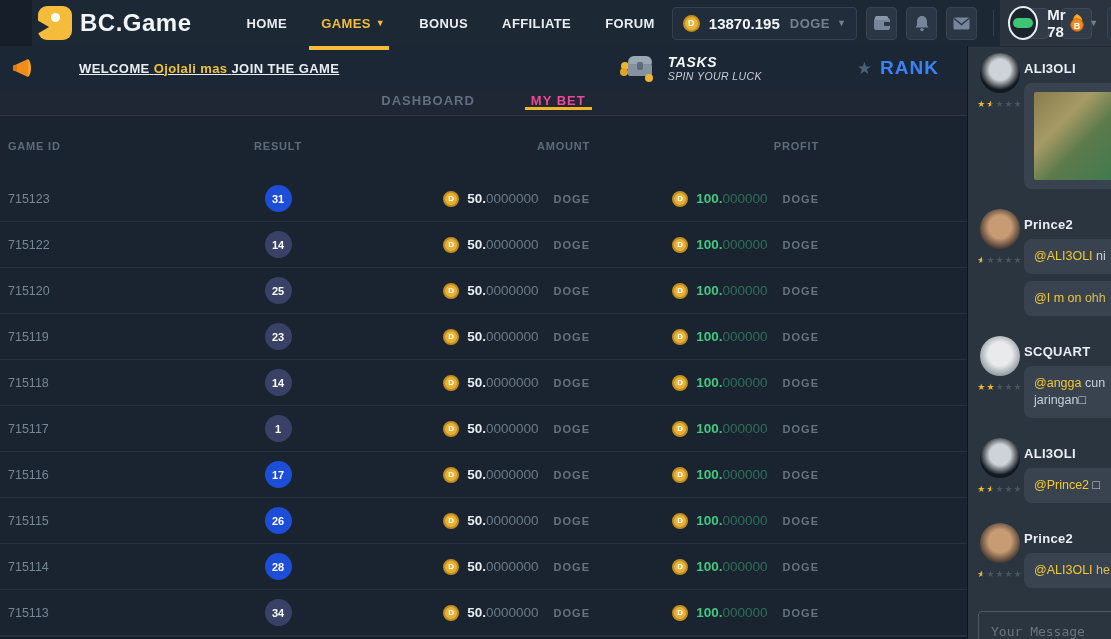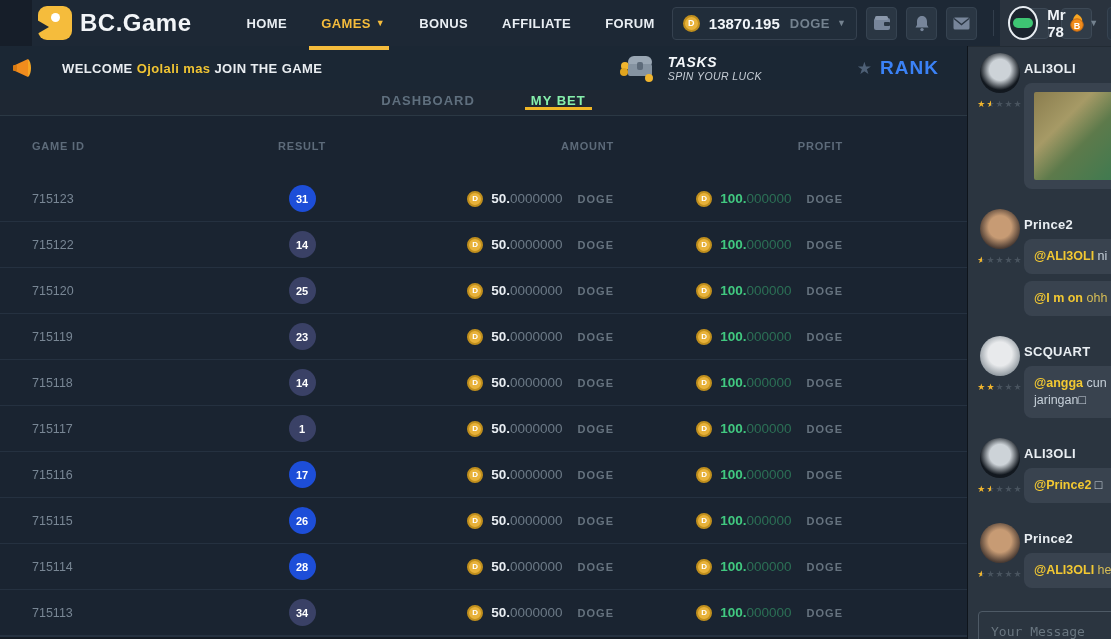--- a/index.html
+++ b/index.html
@@ -43,39 +43,39 @@
   .topbar-side { width:143px; background:#2a333e; display:flex; align-items:center; padding-left:18px; }
   .side-btn { width:31px; height:31px; background:#313c48; border:1px solid #3d4956; border-radius:4px;
     display:flex; align-items:center; justify-content:center; margin-right:12px; cursor:pointer; }
 
   
   .content { display:flex; flex:1; min-height:0; }
   .main { width:968px; display:flex; flex-direction:column; border-right:1px solid #0e141b; }
 
   .banner { height:44px; flex:0 0 44px; background:#1b2734; display:flex; align-items:center; position:relative; z-index:2; }
   .mega { margin-left:12px; }
-  .welcome-text { margin-left:22px; font-size:13px; font-weight:bold; letter-spacing:.4px; color:#e9edf1; }
+  .welcome-text { margin-left:39px; font-size:13px; font-weight:bold; letter-spacing:.4px; color:#e9edf1;text-decoration:underline; }
   .welcome-text .uname { color:#f0c433; }
   .tasks { display:flex; align-items:center; margin-left:auto; cursor:pointer; }
   .tasks-labels { margin-left:10px; font-style:italic; }
   .tasks-title { color:#f4f7fa; font-size:14px; font-weight:bold; letter-spacing:.6px; }
   .tasks-sub { color:#c7ced6; font-size:10.5px; letter-spacing:.4px; }
   .rank { display:flex; align-items:center; margin-left:95px; margin-right:28px; cursor:pointer; }
   .rank-star { color:#4e6076; font-size:17px; margin-right:8px; }
   .rank-label { color:#3b82f6; font-size:19px; font-weight:bold; letter-spacing:1px; }
 
   .tabs { height:26px; flex:0 0 26px; background:#1e2733; border-bottom:1px solid #2b3844;
     display:flex; justify-content:center; overflow:hidden; position:relative; }
   .tab { font-size:13px; font-weight:bold; letter-spacing:1px; color:#5f6f7e; margin:0 28px;
     transform:translateY(-2px); line-height:26px; cursor:pointer; position:relative; }
-  .tab.active { color:#86efac; }
+  .tab.active { color:#ec4899; }
   .tab.active::after { content:""; position:absolute; left:-6px; right:-6px; bottom:3px; height:3px; background:#f0b626; }
 
   .table-area { flex:1; background:#1a2431; display:flex; flex-direction:column; min-height:0; }
-  .trow { display:grid; grid-template-columns:210px 120px 252px 229px 1fr; padding:0 32px; align-items:center; }
+  .trow { display:grid; grid-template-columns:210px 120px 252px 229px 1fr; padding:0 8px; align-items:center; }
   .thead { height:60px; flex:0 0 60px; }
   .th { color:#5d6b7a; font-size:11px; font-weight:bold; letter-spacing:.8px; }
   .th.c { justify-self:center; } .th.r { justify-self:end; }
   .tbody-row { height:46px; flex:0 0 46px; border-bottom:1px solid #253140; cursor:pointer; }
   .cell-id { color:#788694; font-size:12.5px; }
   .cell-badge { justify-self:center; }
   .badge { width:27px; height:27px; border-radius:50%; display:flex; align-items:center; justify-content:center;
     color:#fff; font-size:11px; font-weight:bold; }
   .badge.red { background:#1d4ed8; }
   .badge.dark { background:#3a4166; }
@@ -97,21 +97,21 @@
   .avatar.boy { background:radial-gradient(circle at 50% 45%, #c79b74 0 38%, #4a3b33 72%); }
   .avatar.emblem { background:radial-gradient(circle at 50% 45%, #e8eaec 0 40%, #8e979e 75%); }
   .stars { margin-top:6px; white-space:nowrap; font-size:9px; letter-spacing:1px; line-height:10px; }
   .st { position:relative; display:inline-block; color:#49545f; }
   .st.full { color:#f0b52e; }
   .st.half .ov { position:absolute; left:0; top:0; width:55%; overflow:hidden; color:#f0b52e; }
   .msg-right { flex:1; min-width:0; padding-top:8px; }
   .msg-user { color:#e9eef2; font-size:13px; font-weight:bold; letter-spacing:.3px; cursor:pointer; }
   .bubble { background:#39434f; border-radius:8px; padding:9px 10px; margin-top:7px; width:160px;
     font-size:12.5px; line-height:17px; color:#c6d0d9; }
-  .bubble .mention { color:#f2c832; font-weight:bold; }
+  .bubble .mention { color:#f2c832; font-weight:normal; }
   .bubble .dim-y { color:#d6bd55; }
   .chat-img { width:80px; height:88px; border-radius:2px;
     background:linear-gradient(135deg,#8a7d4e 0%,#a69a66 35%,#5d7a4b 60%,#3f7a50 100%); }
   .chat-input-wrap { position:absolute; left:10px; bottom:-12px; }
   .chat-input { width:158px; height:40px; background:transparent; border:1px solid #4e5a66; border-radius:4px;
     color:#aebac5; font-family:"DejaVu Sans Mono", monospace; font-size:13px; padding:0 12px; outline:none; }
   .chat-input::placeholder { color:#68757f; }
 </style>
 </head>
 <body>

